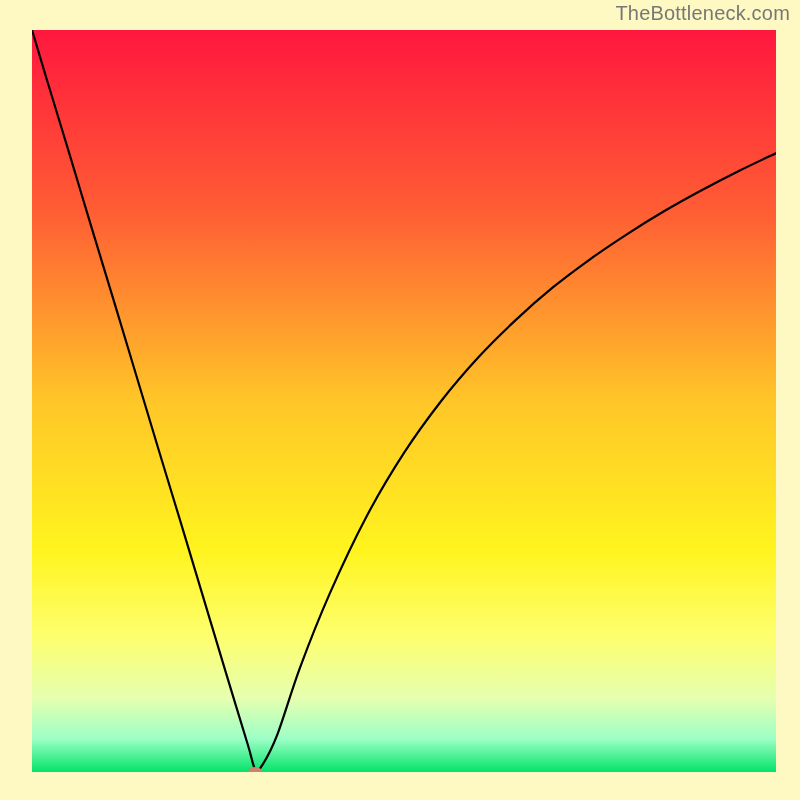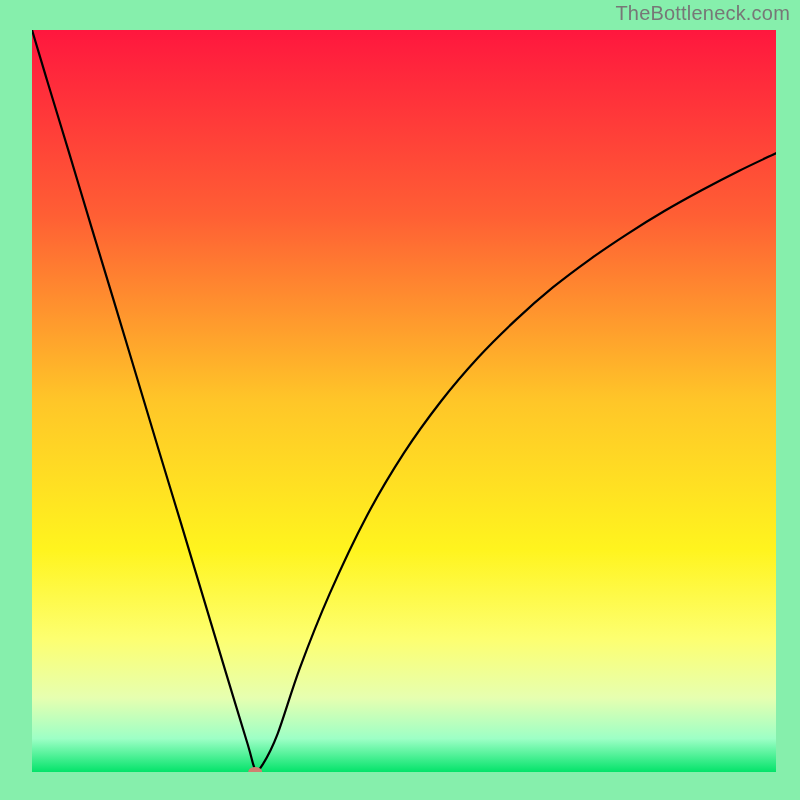--- a/index.html
+++ b/index.html
@@ -8,21 +8,21 @@
     width: 800px;
     height: 800px;
     background: #000;
     overflow: hidden;
     font-family: Arial, Helvetica, sans-serif;
   }
   .frame {
     position: relative;
     width: 800px;
     height: 800px;
-    background: #86efac;
+    background: #fef9c3;
   }
   .watermark {
     position: absolute;
     top: 2px;
     right: 10px;
     color: #777;
     font-size: 20px;
     font-weight: 500;
     letter-spacing: 0.2px;
     z-index: 5;

